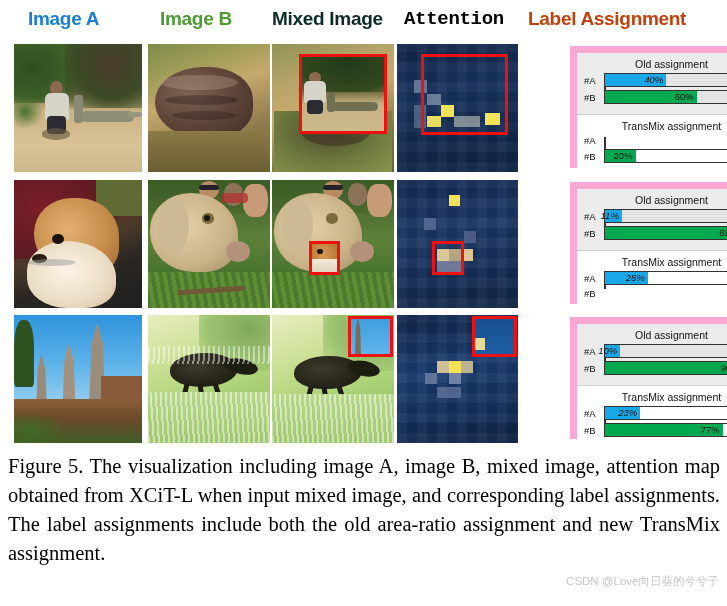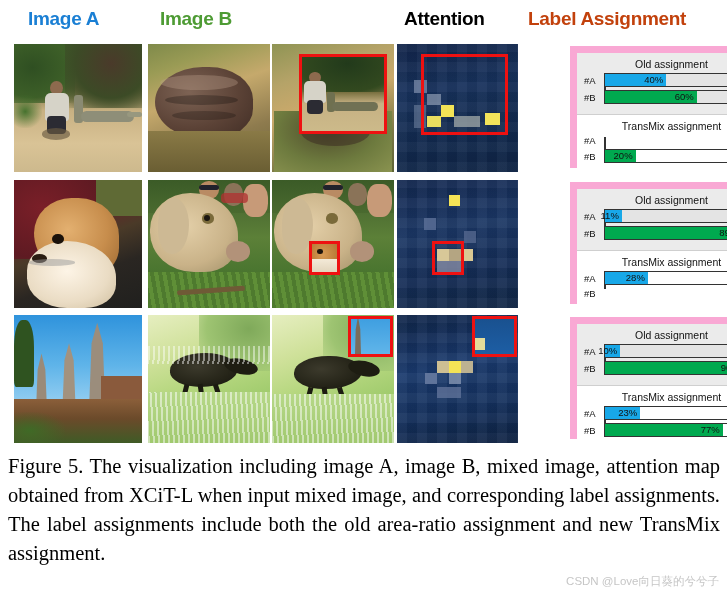--- a/index.html
+++ b/index.html
@@ -21,21 +21,21 @@
     position: absolute;
     top: 8px;
     font-weight: bold;
     font-size: 19px;
     letter-spacing: -0.3px;
     white-space: nowrap;
   }
   #hdr-a { left: 28px;  color: #1a7fd4; }
   #hdr-b { left: 160px; color: #4e9b34; }
   #hdr-m { left: 272px; color: #0d2a2a; }
-  #hdr-t { left: 404px; color: #000; }
+  #hdr-t { left: 404px; color: #000; font-family: Liberation Mono, monospace; }
   #hdr-l { left: 528px; color: #000; }
 
   
   .cell {
     position: absolute;
     overflow: hidden;
   }
   .thumb {
     position: absolute;
     inset: 0;
@@ -90,21 +90,21 @@
     flex: 1;
     height: 14px;
     border: 1.5px solid #333;
     background: #ffffff;
   }
   .panel.old .track { background: #e4e4e4; }
   .fill {
     position: absolute;
     left: 0; top: 0; bottom: 0;
   }
-  .fill.a { background: #18a8e8; }
+  .fill.a { background: #18a8e8; font-style: italic; }
   .fill.b { background: #00a94f; }
   .fval {
     position: absolute;
     right: 3px; top: 0;
     line-height: 11px;
     font-size: 9.5px;
     color: #111;
     white-space: nowrap;
   }
   .axis {
@@ -139,20 +139,21 @@
     white-space: nowrap;
   }
 </style>
 </head>
 <body>
 
 <div id="page">
 
   <div class="hdr" id="hdr-a" style="color: rgb(26, 127, 212);">Image A</div>
   <div class="hdr" id="hdr-b" style="color: rgb(78, 155, 52);">Image B</div>
+  <div class="hdr" id="hdr-m" style="color: rgb(13, 42, 42);">Mixed Image</div>
   <div class="hdr" id="hdr-t" style="color: rgb(0, 0, 0);">Attention</div>
   <div class="hdr" id="hdr-l" style="color: #c2410c;">Label Assignment</div>
 
   <div class="cell" style="left:14px;top:44px;width:128px;height:128px;">
     <div class="thumb" style="background:linear-gradient(180deg,#3c5a2b 0%,#4a6b33 22%,#6e6a3c 34%,#c8b182 52%,#d9c396 78%,#cdb98d 100%);">
       <div style="position:absolute;left:0;top:0;width:48%;height:46%;background:radial-gradient(ellipse at 30% 40%,#2f4f22 0%,#3d5f28 60%,rgba(61,95,40,0) 100%);"></div>
       <div style="position:absolute;left:40%;top:0;width:60%;height:50%;background:radial-gradient(ellipse at 60% 30%,#4a3a2a 0%,#3c4b26 55%,rgba(60,75,38,0) 100%);"></div>
       <div style="position:absolute;left:0;top:40%;width:22%;height:26%;background:radial-gradient(ellipse at 40% 50%,#46722e 0%,rgba(70,114,46,0) 75%);"></div>
 
       <div style="position:absolute;left:28%;top:29%;width:10%;height:11%;background:#8d6a4e;border-radius:50%;"></div>

